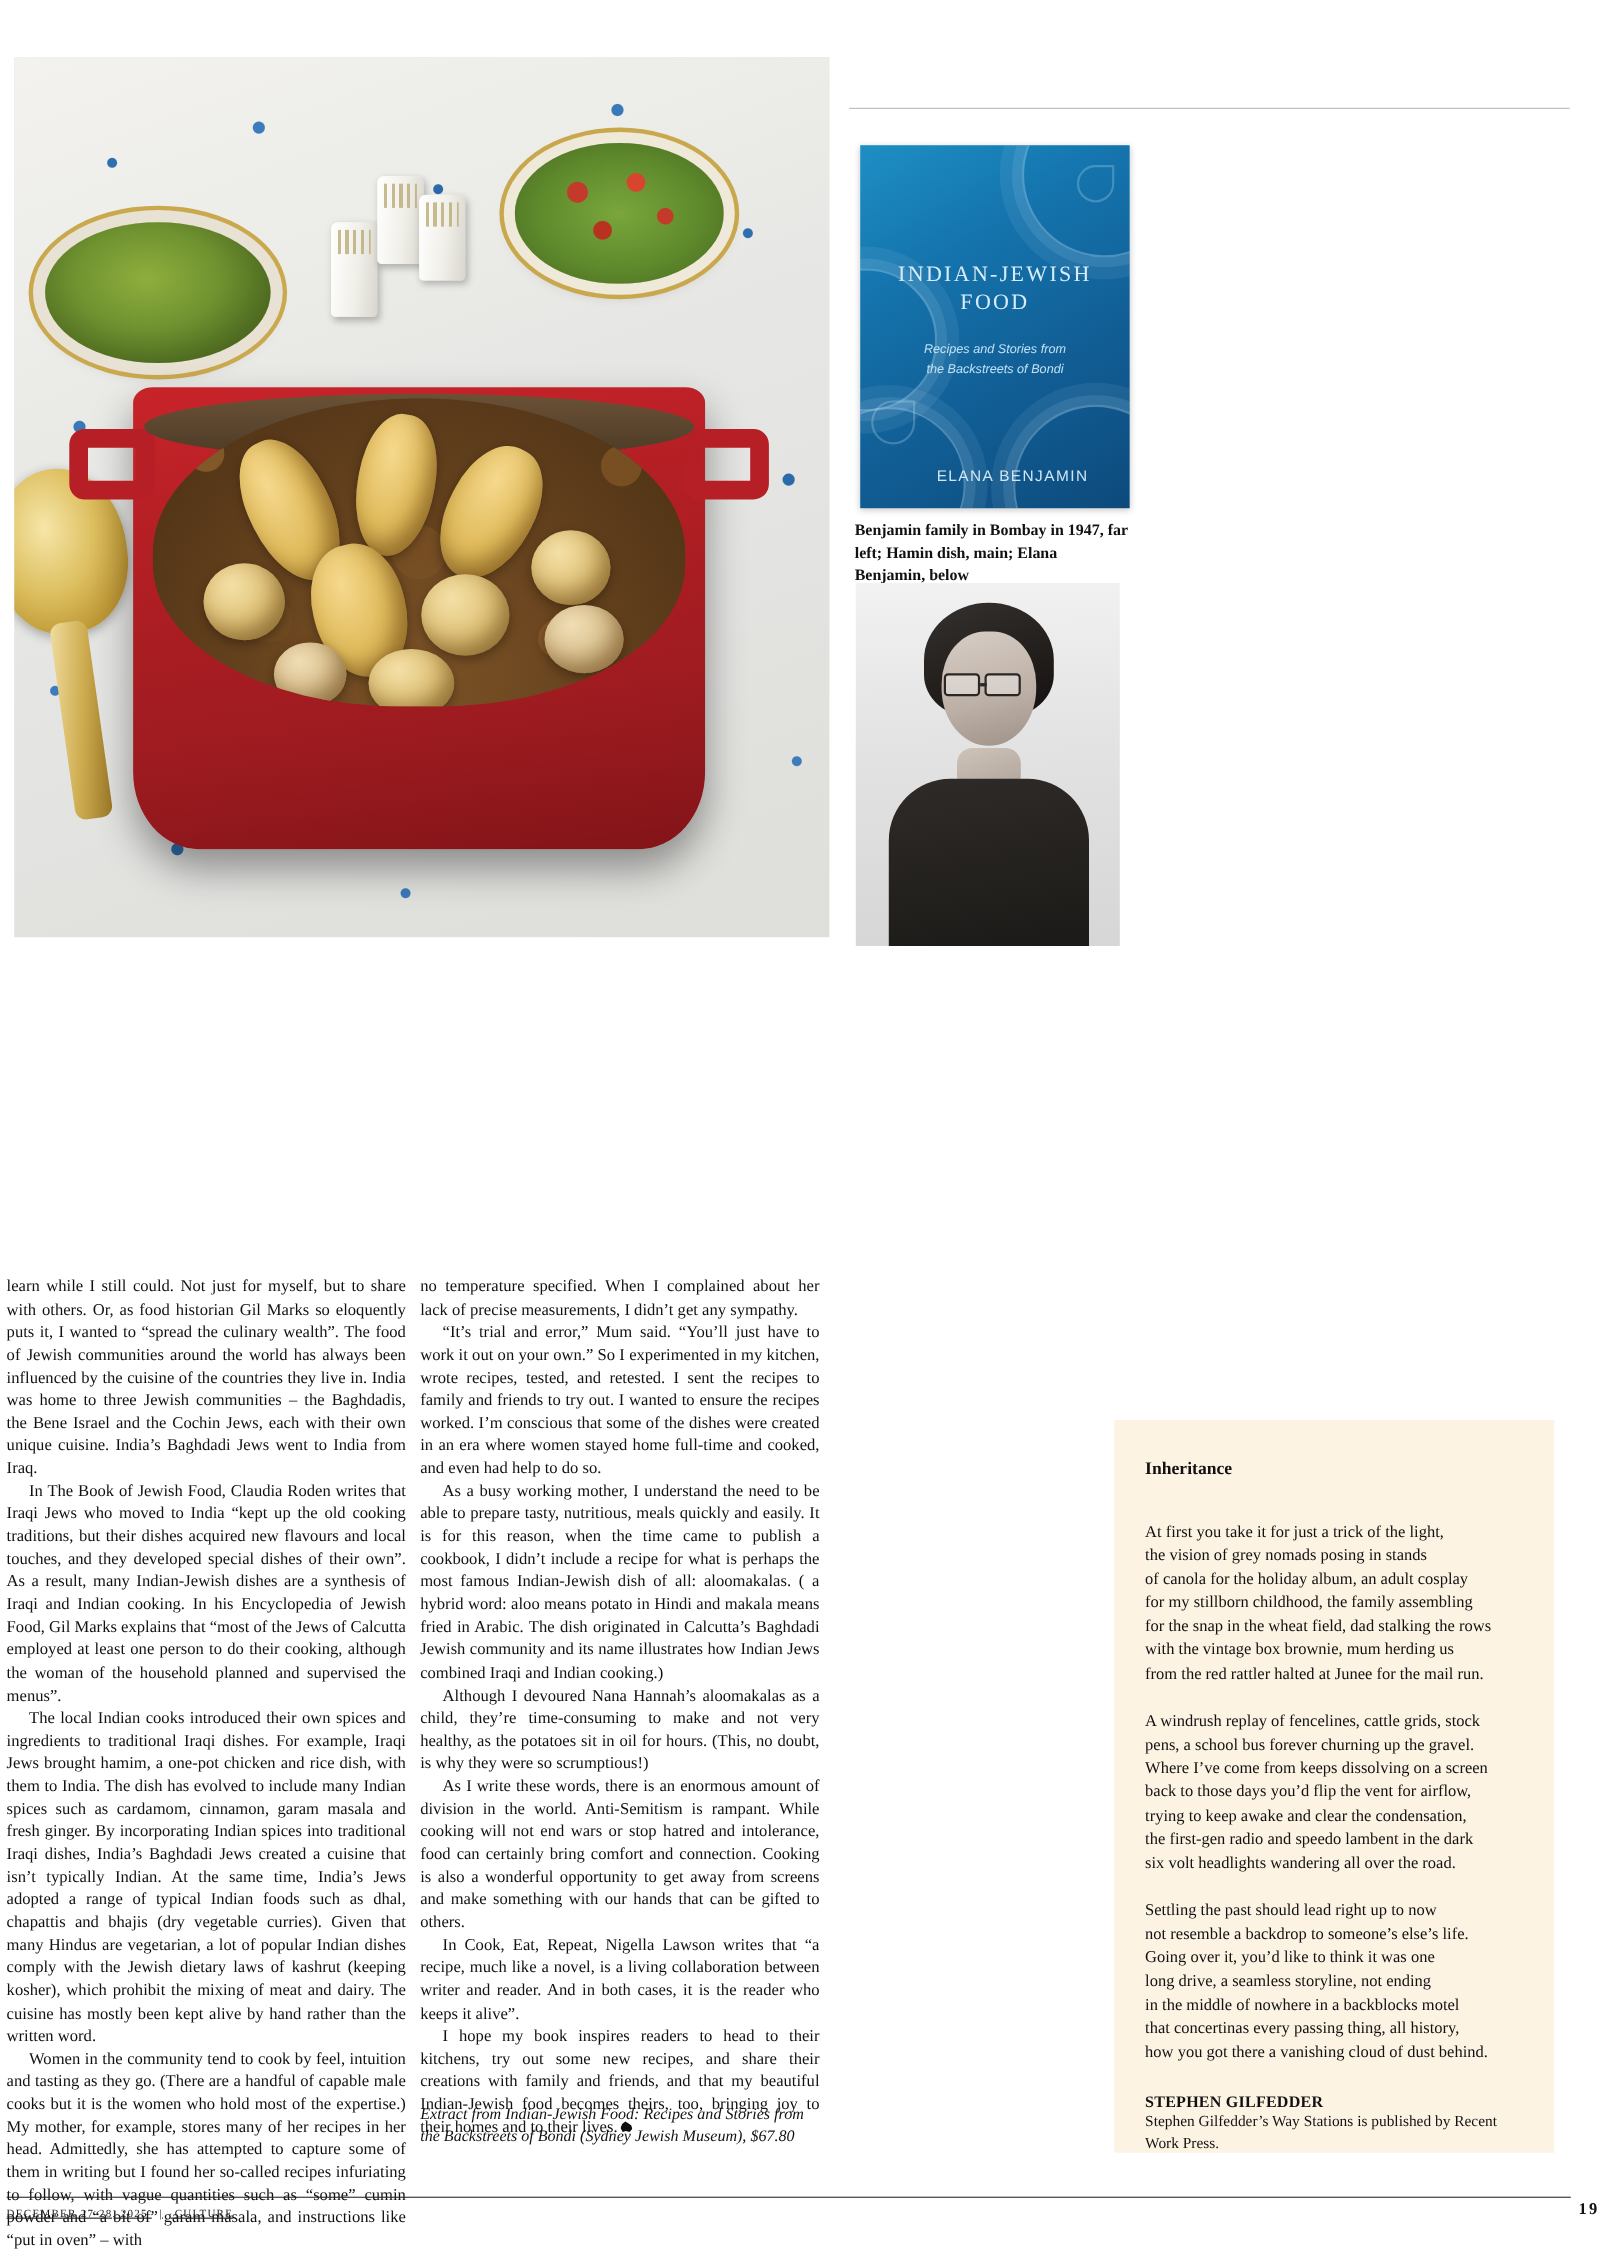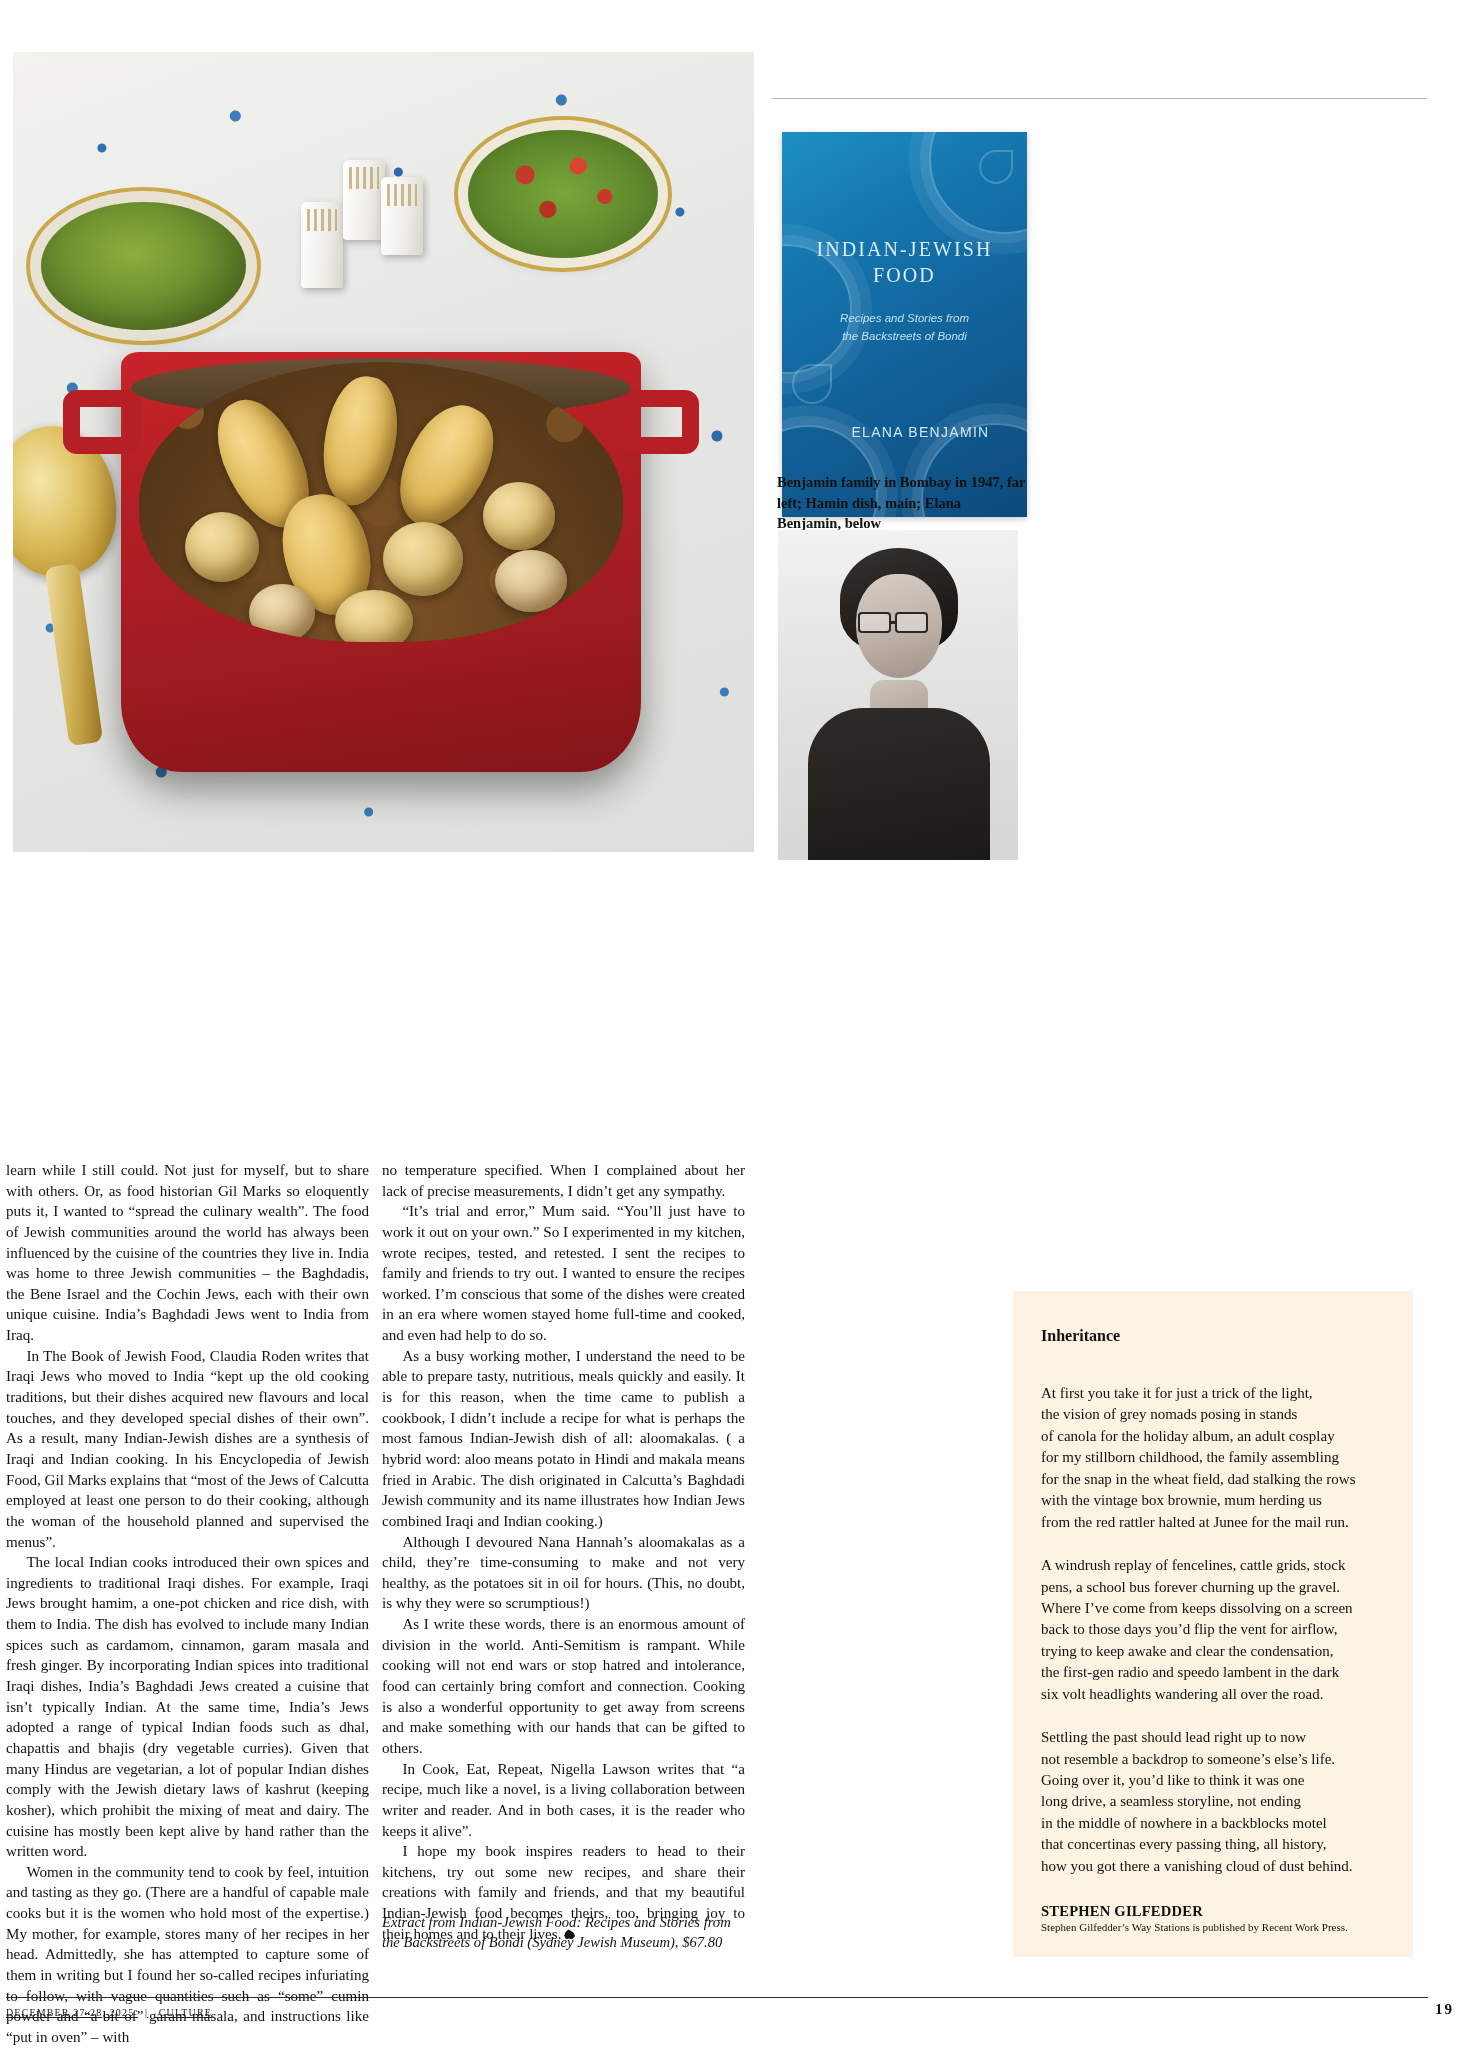--- a/index.html
+++ b/index.html
@@ -168,21 +168,21 @@
   .top-rule {
     position: absolute;
     left: 772px; top: 98px;
     width: 655px; height: 1px;
     background: #b9b9b9;
   }
   
   .book-cover {
     position: absolute;
     left: 782px; top: 132px;
-    width: 245px; height: 385px;
+    width: 245px; height: 330px;
     background: linear-gradient(150deg, #1d8fc4 0%, #1574ad 30%, #115f96 62%, #0d4a7c 100%);
     overflow: hidden;
     box-shadow: 0 2px 6px rgba(0,0,0,.22);
   }
   .mandala {
     position: absolute;
     border-radius: 50%;
     border: 2px solid rgba(190,225,245,.34);
     box-shadow: 0 0 0 9px rgba(190,225,245,.12), 0 0 0 20px rgba(190,225,245,.09);
   }
@@ -339,21 +339,21 @@
   .poem-author {
     font-family: "Liberation Serif", serif;
     font-weight: bold;
     font-size: 14.6px;
     letter-spacing: .2px;
     color: #111;
     margin-top: 26px;
   }
   .poem-note {
     font-family: "Liberation Serif", serif;
-    font-size: 11px;
+    font-size: 14px;
     line-height: 1.4;
     color: #111;
   }
   
   .footer-rule {
     position: absolute;
     left: 6px; top: 1997px;
     width: 1422px; height: 1px;
     background: #2b2b2b;
   }

